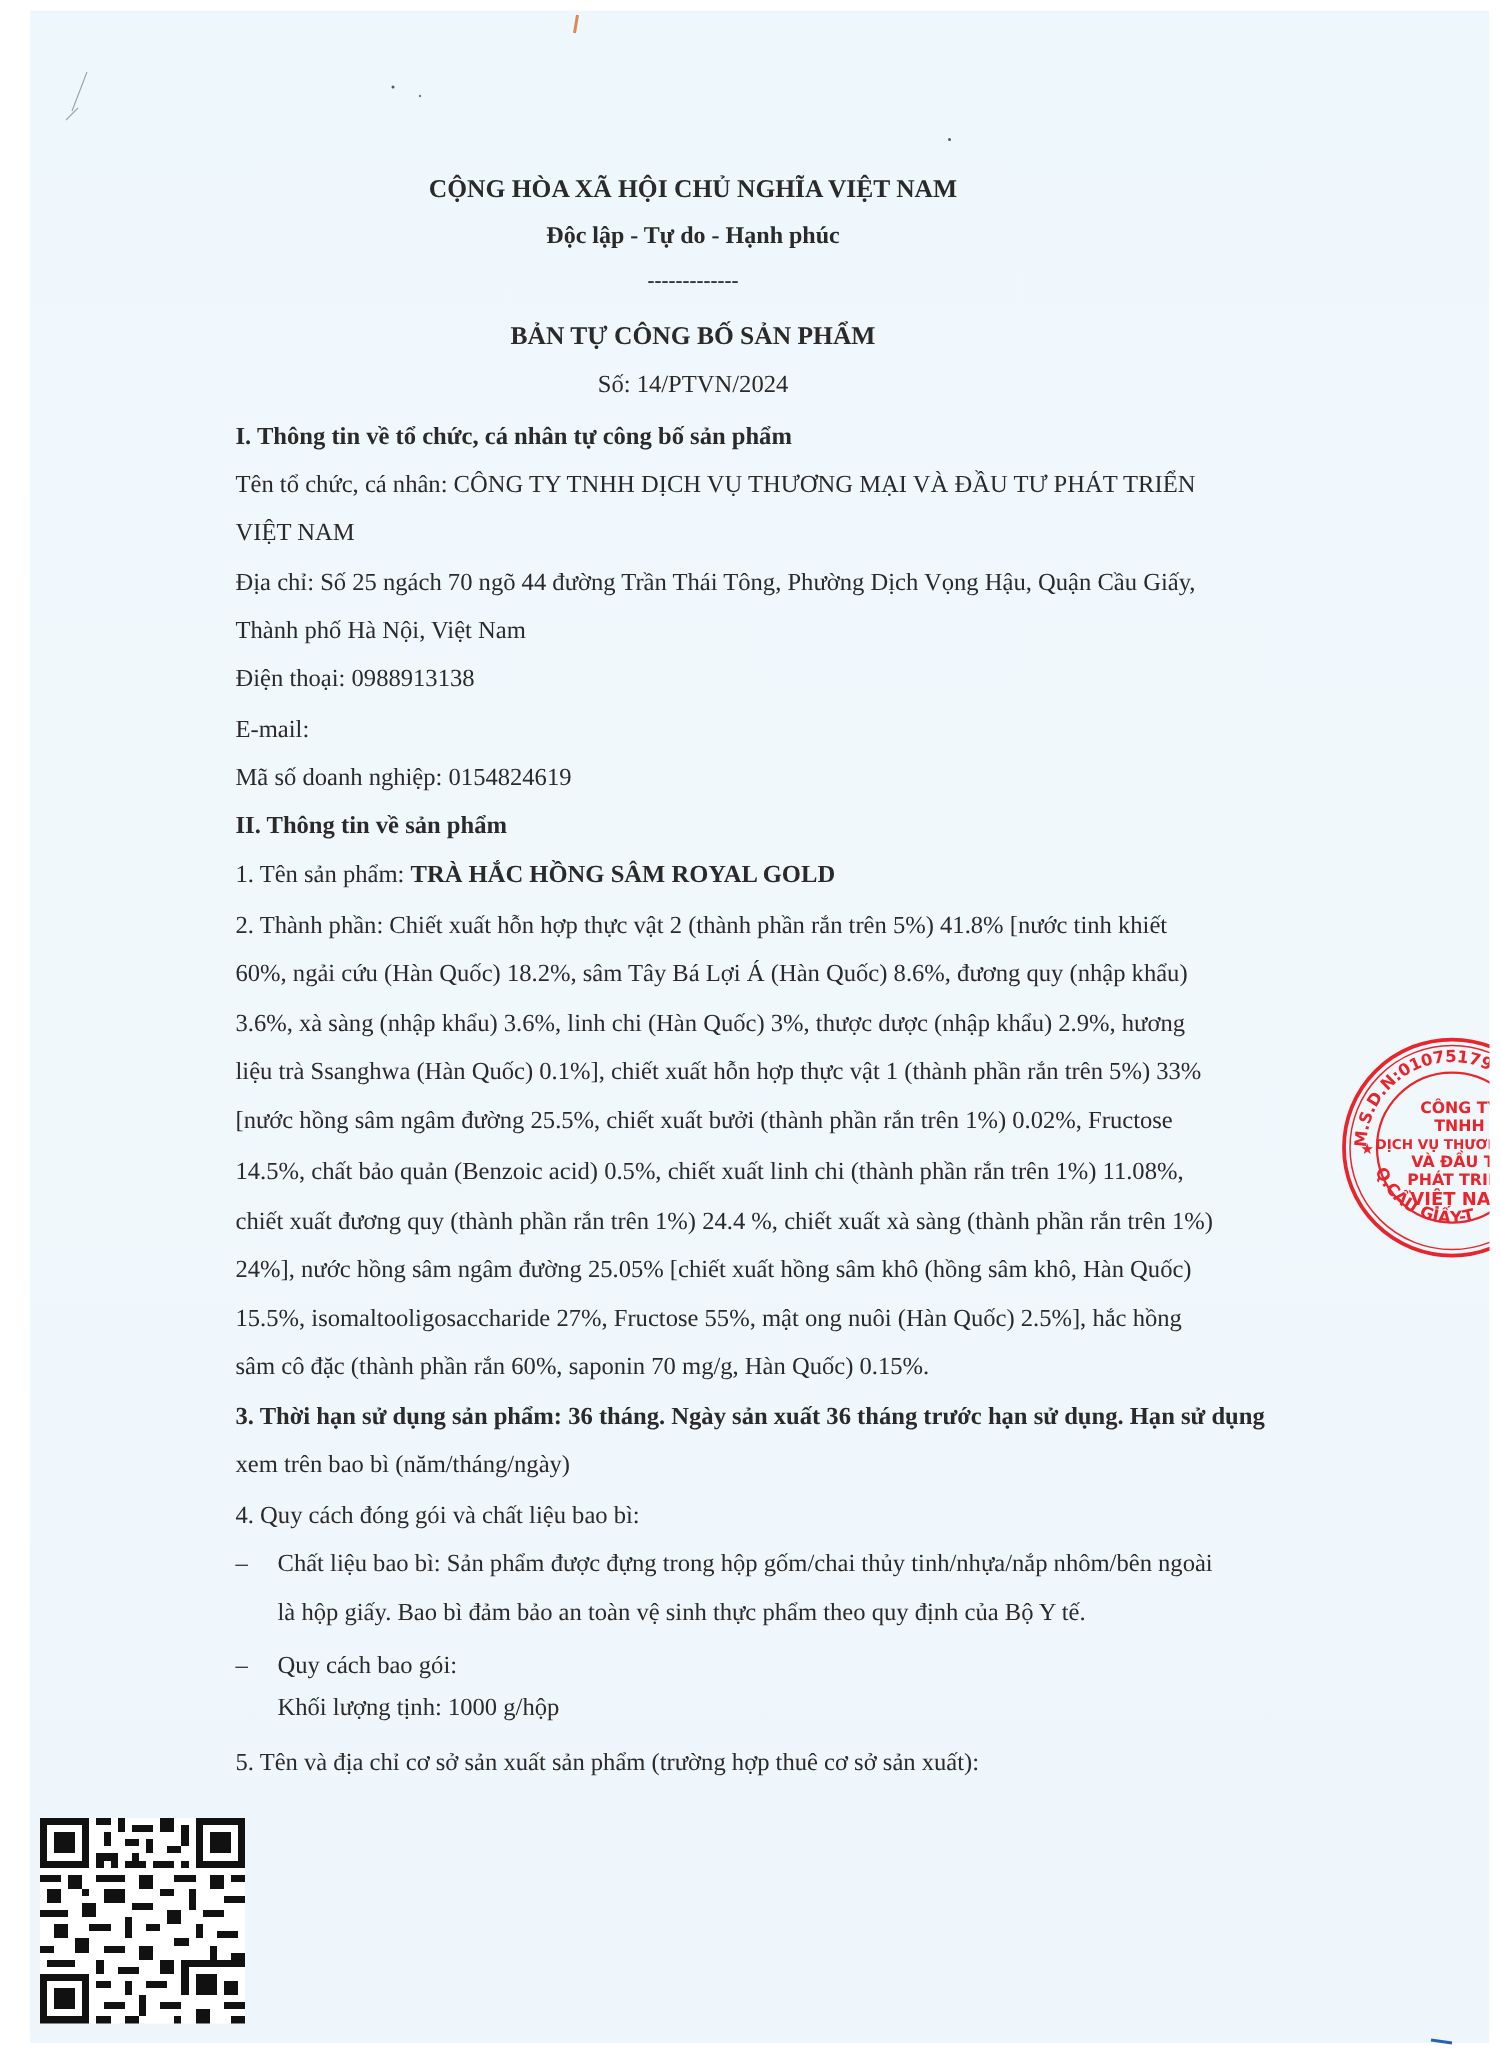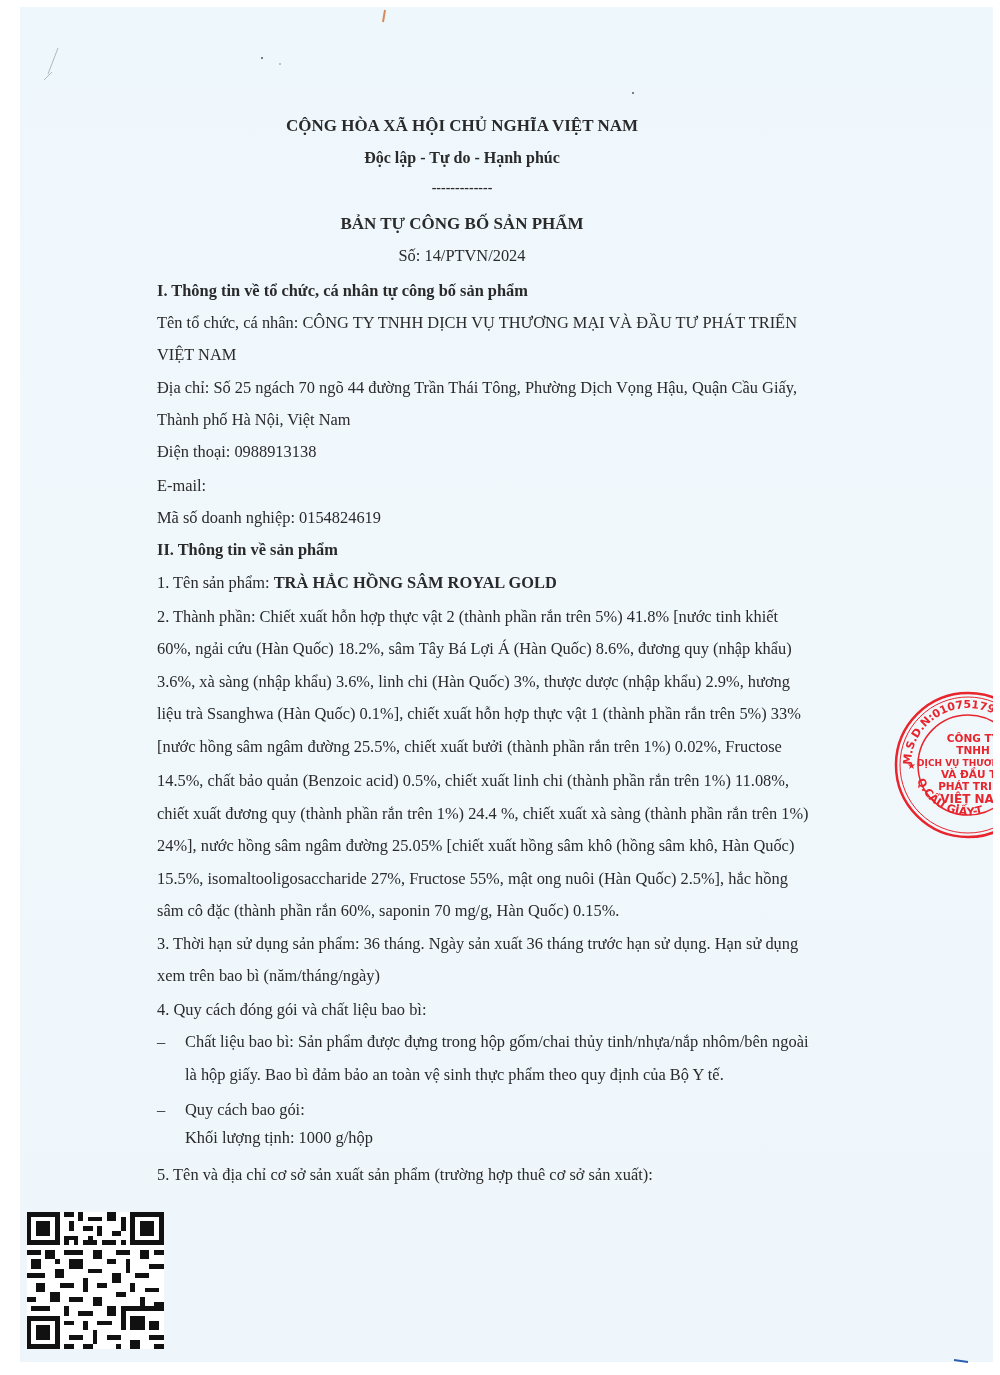--- a/index.html
+++ b/index.html
@@ -66,21 +66,21 @@
 <div class="line l" style="top:639px;">60%, ngải cứu (Hàn Quốc) 18.2%, sâm Tây Bá Lợi Á (Hàn Quốc) 8.6%, đương quy (nhập khẩu)</div>
 <div class="line l" style="top:672px;text-align:right;">3.6%, xà sàng (nhập khẩu) 3.6%, linh chi (Hàn Quốc) 3%, thược dược (nhập khẩu) 2.9%, hương</div>
 <div class="line l" style="top:704px;">liệu trà Ssanghwa (Hàn Quốc) 0.1%], chiết xuất hỗn hợp thực vật 1 (thành phần rắn trên 5%) 33%</div>
 <div class="line l" style="top:737px;">[nước hồng sâm ngâm đường 25.5%, chiết xuất bưởi (thành phần rắn trên 1%) 0.02%, Fructose</div>
 <div class="line l" style="top:771px;">14.5%, chất bảo quản (Benzoic acid) 0.5%, chiết xuất linh chi (thành phần rắn trên 1%) 11.08%,</div>
 <div class="line l" style="top:804px;">chiết xuất đương quy (thành phần rắn trên 1%) 24.4 %, chiết xuất xà sàng (thành phần rắn trên 1%)</div>
 <div class="line l" style="top:836px;">24%], nước hồng sâm ngâm đường 25.05% [chiết xuất hồng sâm khô (hồng sâm khô, Hàn Quốc)</div>
 <div class="line l" style="top:869px;">15.5%, isomaltooligosaccharide 27%, Fructose 55%, mật ong nuôi (Hàn Quốc) 2.5%], hắc hồng</div>
 <div class="line l" style="top:901px;">sâm cô đặc (thành phần rắn 60%, saponin 70 mg/g, Hàn Quốc) 0.15%.</div>
 
-<div class="line l" style="top:934px;">3. Thời hạn sử dụng sản phẩm: 36 tháng. Ngày sản xuất 36 tháng trước hạn sử dụng. Hạn sử dụng</div>
+<div class="line l" style="top:934px;font-weight:bold;">3. Thời hạn sử dụng sản phẩm: 36 tháng. Ngày sản xuất 36 tháng trước hạn sử dụng. Hạn sử dụng</div>
 <div class="line l" style="top:966px;">xem trên bao bì (năm/tháng/ngày)</div>
 
 <div class="line l" style="top:1000px;">4. Quy cách đóng gói và chất liệu bao bì:</div>
 <div class="line dash" style="top:1032px;">–</div>
 <div class="line li" style="top:1032px;">Chất liệu bao bì: Sản phẩm được đựng trong hộp gốm/chai thủy tinh/nhựa/nắp nhôm/bên ngoài</div>
 <div class="line li" style="top:1065px;">là hộp giấy. Bao bì đảm bảo an toàn vệ sinh thực phẩm theo quy định của Bộ Y tế.</div>
 <div class="line dash" style="top:1100px;">–</div>
 <div class="line li" style="top:1100px;">Quy cách bao gói:</div>
 <div class="line li" style="top:1128px;">Khối lượng tịnh: 1000 g/hộp</div>
 <div class="line l" style="top:1165px;">5. Tên và địa chỉ cơ sở sản xuất sản phẩm (trường hợp thuê cơ sở sản xuất):</div>

